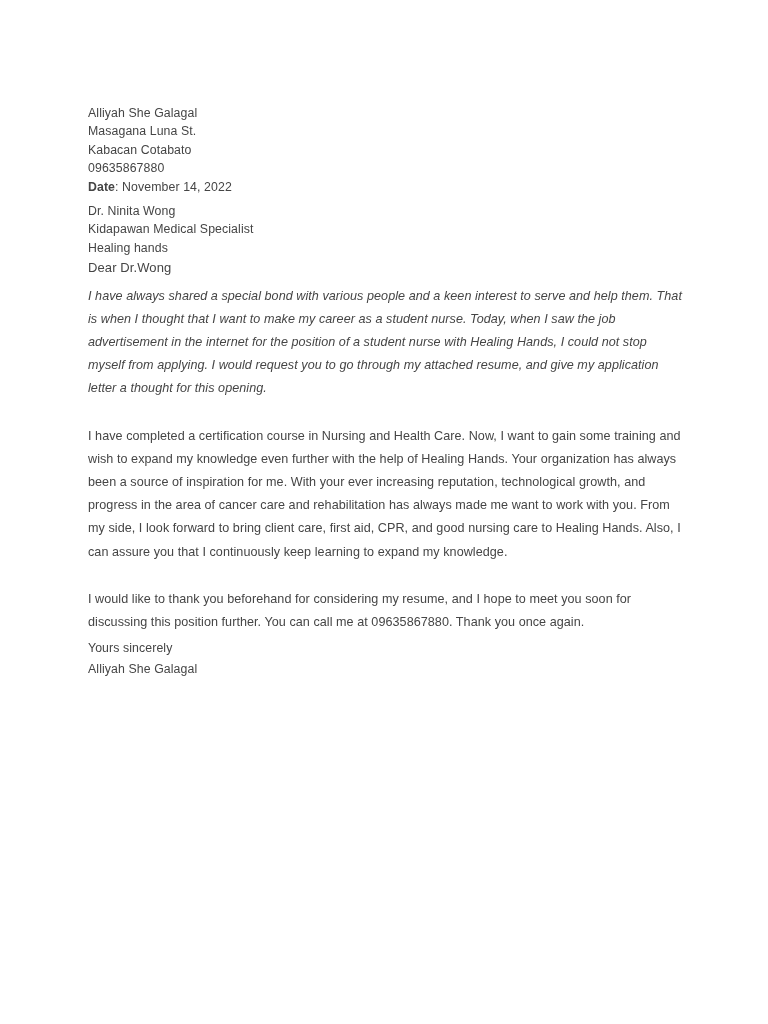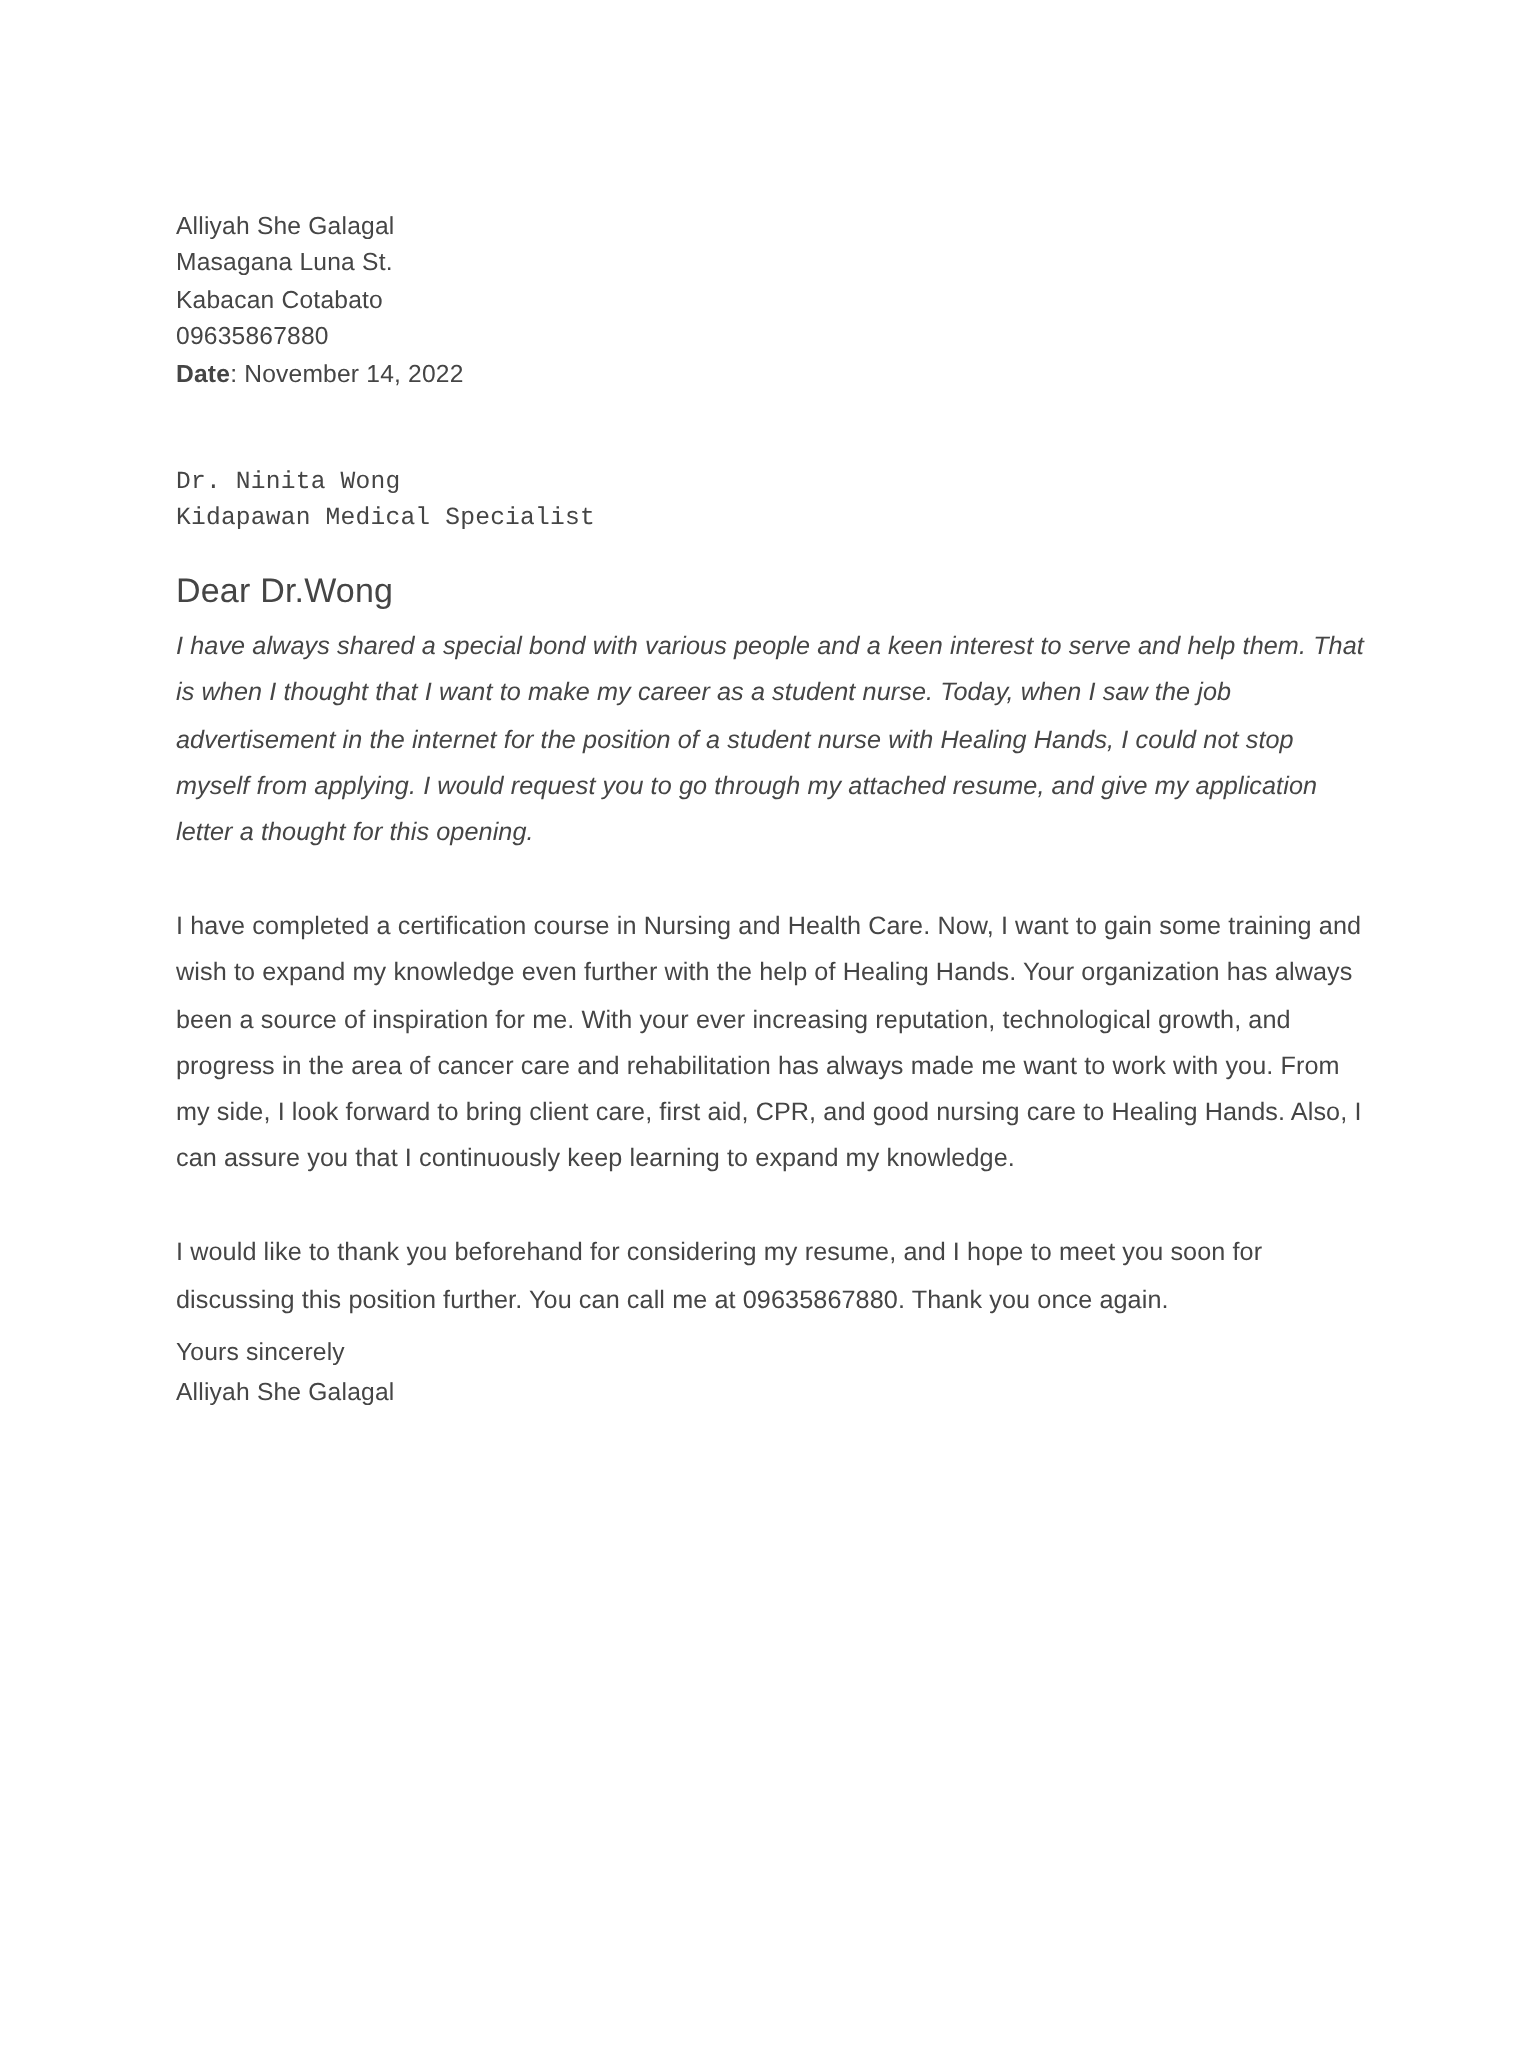--- a/index.html
+++ b/index.html
@@ -34,28 +34,27 @@
   }
   .block-tight .line {
     white-space: pre-wrap;
   }
   .date-line .date-label {
     font-weight: bold;
   }
 
   
   .recipient {
-    margin-top: 36px;
-    font-family: Liberation Mono, monospace;
+    margin-top: 6px;
   }
 
   
   .salutation {
-    margin-top: 18px;
-    font-size: 17px;
+    margin-top: 2px;
+    font-size: 13px;
     line-height: 18.4px;
     letter-spacing: 0.1px;
   }
 
   
   .body-para {
     font-size: 12.6px;
     line-height: 23.2px;
     letter-spacing: 0.05px;
     margin: 0;
@@ -84,20 +83,21 @@
       <div class="line">Alliyah She Galagal</div>
       <div class="line">Masagana Luna St.</div>
       <div class="line">Kabacan Cotabato</div>
       <div class="line">09635867880</div>
       <div class="line date-line"><span class="date-label">Date</span><span>: </span><span>November 14, 2022</span></div>
     </div>
 
     <div class="block-tight recipient">
       <div class="line">Dr. Ninita Wong</div>
       <div class="line">Kidapawan Medical Specialist</div>
+      <div class="line">Healing hands</div>
     </div>
 
     <div class="salutation">Dear Dr.Wong</div>
 
     <p class="body-para" id="para-1">I have always shared a special bond with various people and a keen interest to serve and help them. That is when I thought that I want to make my career as a student nurse. Today, when I saw the job advertisement in the internet for the position of a student nurse with Healing Hands, I could not stop myself from applying. I would request you to go through my attached resume, and give my application letter a thought for this opening.</p>
     <p class="body-para">I have completed a certification course in Nursing and Health Care. Now, I want to gain some training and wish to expand my knowledge even further with the help of Healing Hands. Your organization has always been a source of inspiration for me. With your ever increasing reputation, technological growth, and progress in the area of cancer care and rehabilitation has always made me want to work with you. From my side, I look forward to bring client care, first aid, CPR, and good nursing care to Healing Hands. Also, I can assure you that I continuously keep learning to expand my knowledge.</p>
     <p class="body-para">I would like to thank you beforehand for considering my resume, and I hope to meet you soon for discussing this position further. You can call me at 09635867880. Thank you once again.</p>
 
     <div class="closing">
       <div class="line">Yours sincerely</div>

